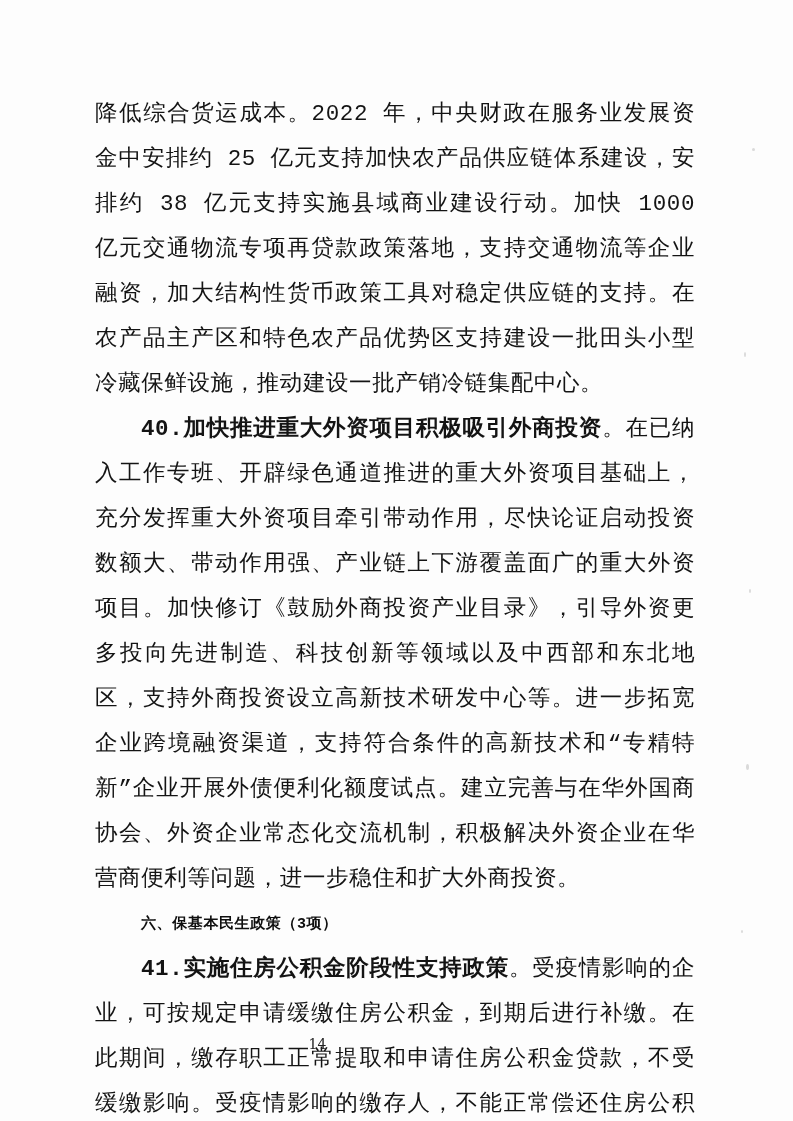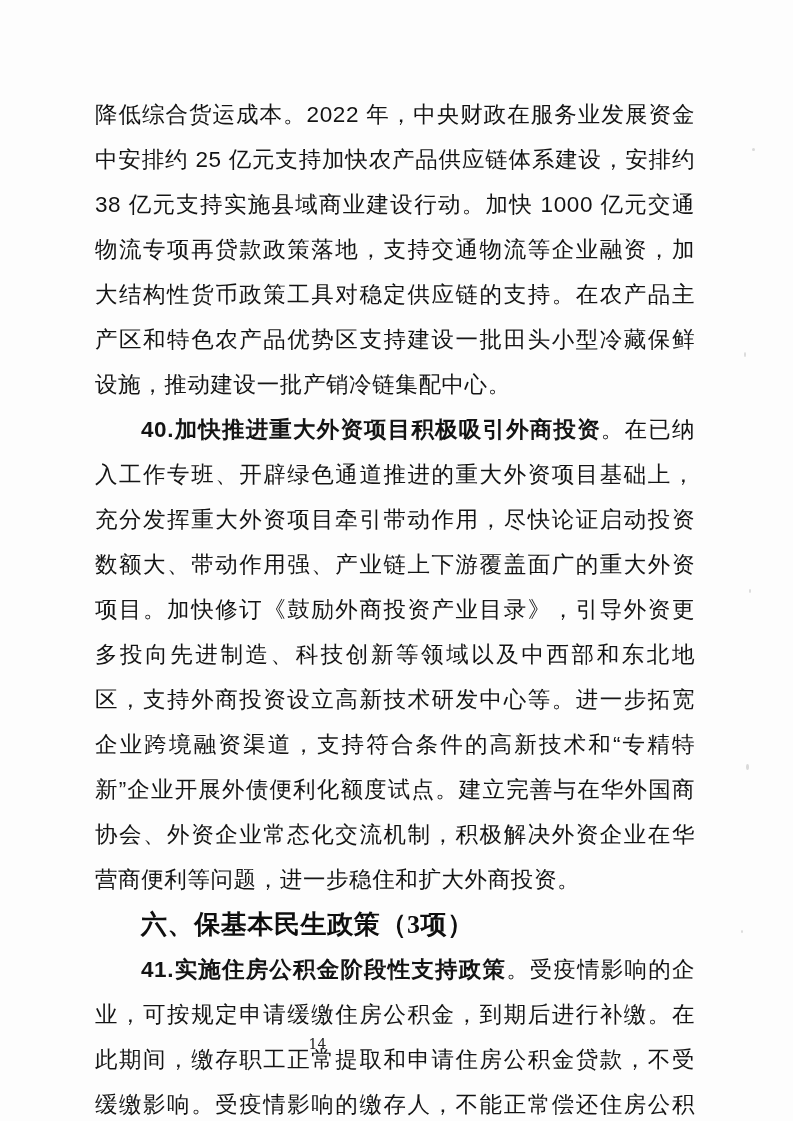--- a/index.html
+++ b/index.html
@@ -30,37 +30,37 @@
     width: 600px;
   }
   .para {
     font-size: 22.5px;
     line-height: 45px;
     letter-spacing: 0.6px;
     text-align: justify;
     text-justify: inter-ideograph;
     margin: 0 0 0 0;
     color: #141414;
-    font-family: Liberation Sans, sans-serif;
+    font-family: Liberation Mono, monospace;
   }
   .indent {
     text-indent: 46px;
   }
   .bold-lead {
     font-weight: bold;
   }
   .heading {
-    font-size: 26px;
+    font-size: 15px;
     line-height: 45px;
     letter-spacing: 0.6px;
     font-weight: bold;
     text-indent: 46px;
     margin: 0;
     color: #0f0f0f;
-    font-family: Liberation Serif, serif;
+    font-family: Liberation Mono, monospace;
   }
   .pagenum {
     position: absolute;
     left: 0;
     top: 1036px;
     width: 635px;
     text-align: center;
     font-size: 14px;
     color: #222222;
     font-family: "DejaVu Serif", "Liberation Serif", serif;

